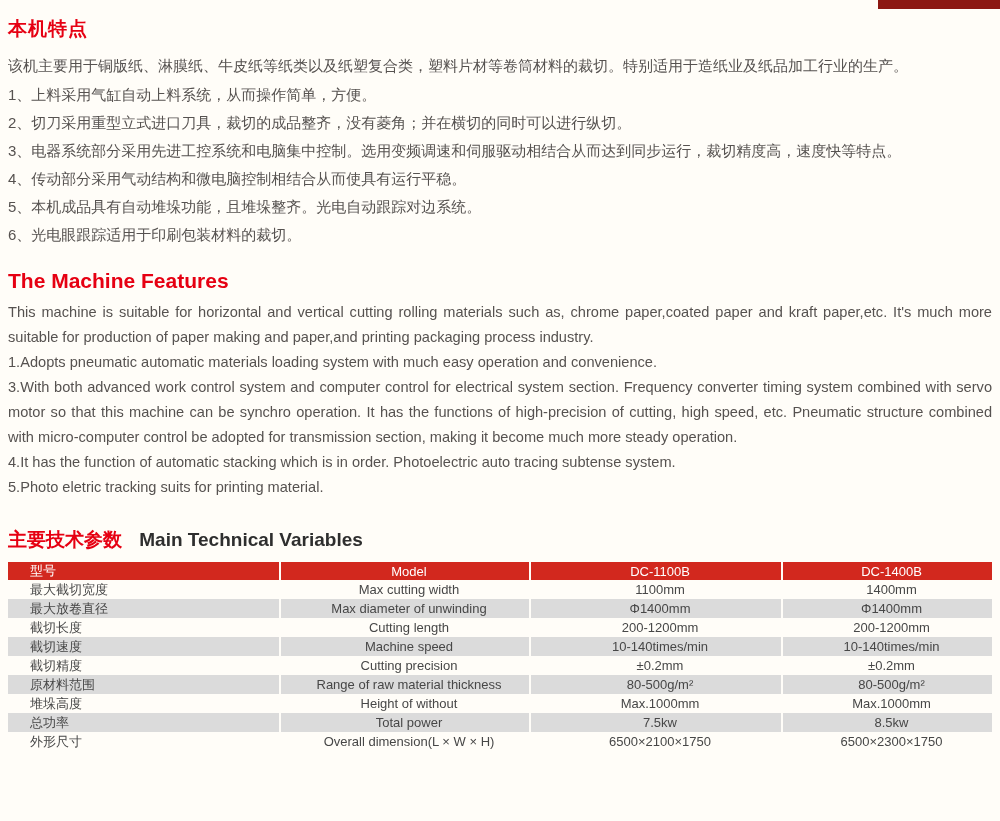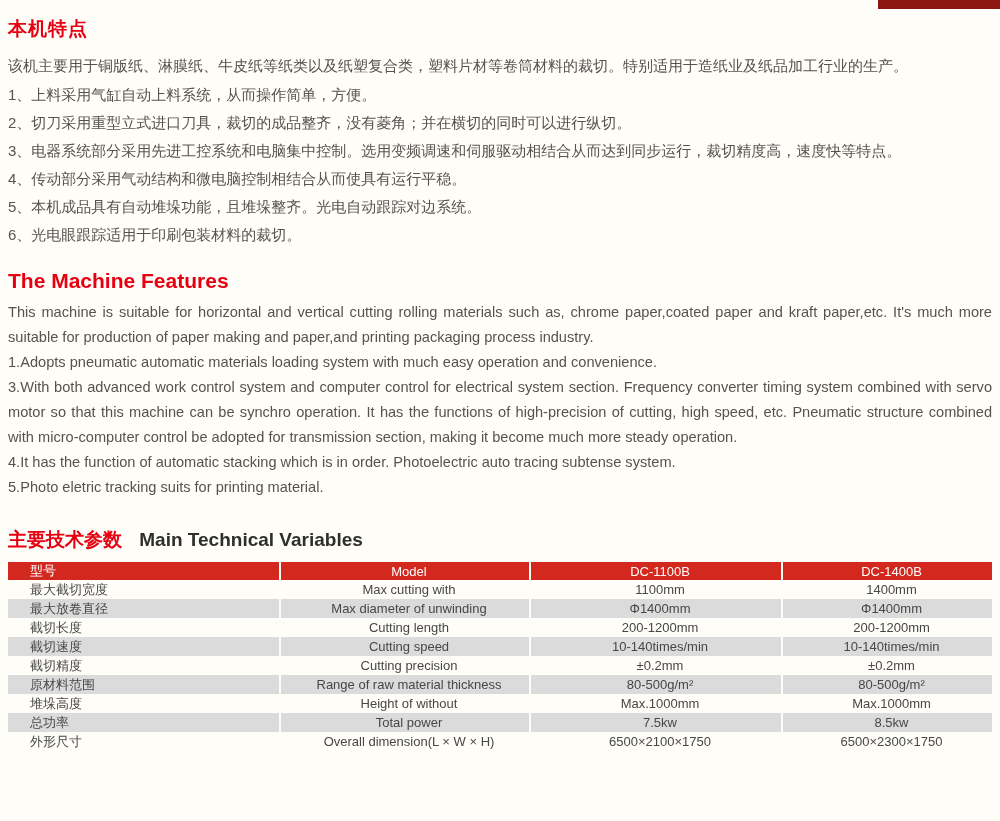--- a/index.html
+++ b/index.html
@@ -103,39 +103,39 @@
       <tr>
         <th>型号</th>
         <th>Model</th>
         <th>DC-1100B</th>
         <th>DC-1400B</th>
       </tr>
     </thead>
     <tbody>
       <tr>
         <td>最大截切宽度</td>
-        <td>Max cutting with</td>
+        <td>Max cutting width</td>
         <td>1100mm</td>
         <td>1400mm</td>
       </tr>
       <tr>
         <td>最大放卷直径</td>
         <td>Max diameter of unwinding</td>
         <td>Φ1400mm</td>
         <td>Φ1400mm</td>
       </tr>
       <tr>
         <td>截切长度</td>
         <td>Cutting length</td>
         <td>200-1200mm</td>
         <td>200-1200mm</td>
       </tr>
       <tr>
         <td>截切速度</td>
-        <td>Cutting speed</td>
+        <td>Machine speed</td>
         <td>10-140times/min</td>
         <td>10-140times/min</td>
       </tr>
       <tr>
         <td>截切精度</td>
         <td>Cutting precision</td>
         <td>±0.2mm</td>
         <td>±0.2mm</td>
       </tr>
       <tr>

